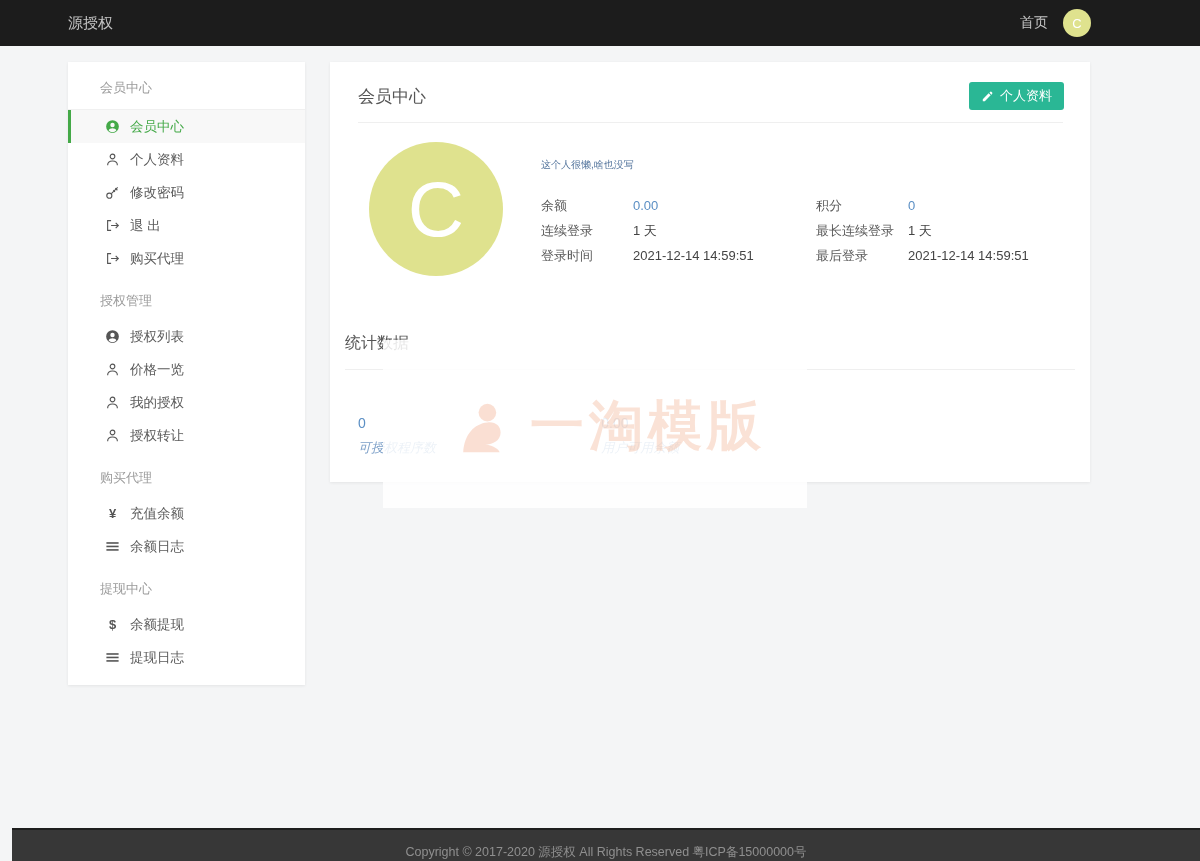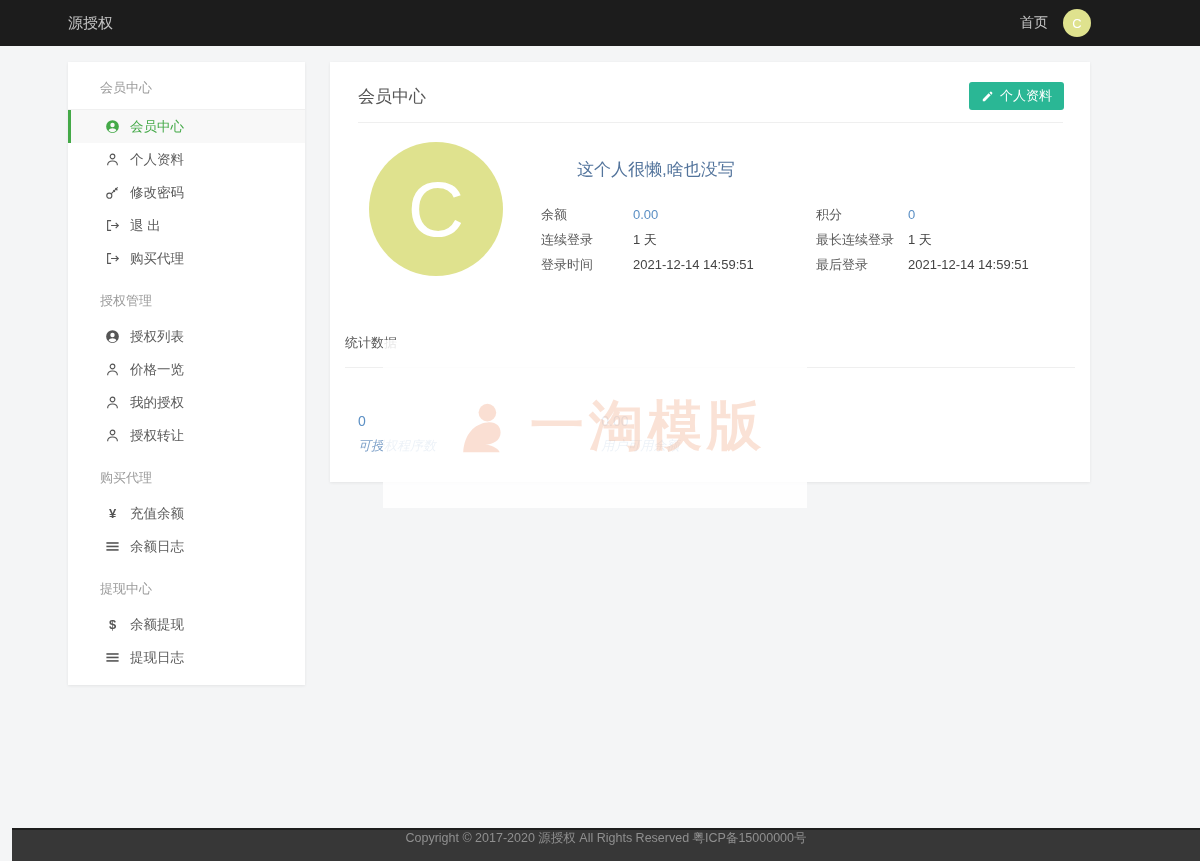--- a/index.html
+++ b/index.html
@@ -37,44 +37,44 @@
   .btn-edit { background:var(--accent-green,#2ab795); color:#fff; border:none; border-radius:3px;
     height:28px; padding:0 12px; font-size:13px; display:flex; gap:6px; align-items:center; cursor:pointer;
     font-family:inherit; }
   .btn-edit .icon { width:13px; height:13px; display:inline-flex; }
   .divider { height:1px; background:#efefef; margin:14px 27px 0 28px; }
   .profile { display:flex; padding:19px 28px 0 39px; }
   .big-avatar { width:134px; height:134px; border-radius:50%; background:var(--avatar-yellow,#dfe28e);
     color:#fff; font-size:78px; font-weight:300; display:flex; align-items:center; justify-content:center; flex:none; }
   .profile-body { margin-left:38px; padding-top:8px; }
   .username { font-size:15px; color:var(--link-blue,#53749c); cursor:pointer; }
-  .bio { font-size:17px; color:var(--link-blue,#53749c); margin-top:8px;margin-left:36px; }
+  .bio { font-size:10px; color:var(--link-blue,#53749c); margin-top:8px; }
   .info-cols { display:flex; margin-top:21px; }
   .info-col { display:grid; grid-template-columns:92px auto; align-content:start; }
   .info-col.left { width:275px; }
   .info-col span { line-height:25px; font-size:13px; }
   .info-label { color:#5a5a5a; }
   .info-value { color:#444; }
   .info-value.hl { color:var(--value-blue,#5b8fc4); }
-  .stats-title { margin:57px 15px 0 15px; font-size:13px; color:#555; }
+  .stats-title { margin:57px 15px 0 15px; font-size:16px; color:#555; }
   .divider2 { margin:15px 15px 0 15px; }
   .stats-row { display:grid; grid-template-columns:repeat(3,1fr); padding:45px 15px 20px 15px; }
   .stat { padding-left:13px; }
   .stat-value { font-size:14px; color:var(--value-blue,#5b8fc4); }
   .stat-label { font-size:13px; color:var(--stat-label-blue,#7da0c8); margin-top:8px;font-style:italic; }
   
   .watermark { position:absolute; left:383px; top:340px; width:424px; height:168px;
     background:rgba(255,255,255,0.86); z-index:4; pointer-events:none;
     display:flex; align-items:center; justify-content:center; padding-left:26px; }
   .wm-logo { width:66px; height:66px; color:rgba(238,150,108,0.30); margin-right:14px; margin-top:8px; }
   .wm-logo svg { width:100%; height:100%; }
   .wm-text { font-size:54px; font-weight:bold; color:rgba(238,150,108,0.28); letter-spacing:5px; margin-top:4px; white-space:nowrap; }
   
   .footer { position:absolute; left:12px; right:0; bottom:0; height:33px; background:var(--footer-bg,#373737);
-    border-top:2px solid #1e1e1e; display:flex; align-items:flex-start; justify-content:center;
+    border-top:2px solid #1e1e1e; display:flex; align-items:flex-end; justify-content:center;
     color:#8f8f8f; font-size:12.5px; }
 </style>
 </head>
 <body>
 
 <div class="page">
 
   <header class="navbar">
     <div class="nav-inner">
       <span class="brand">源授权</span>

